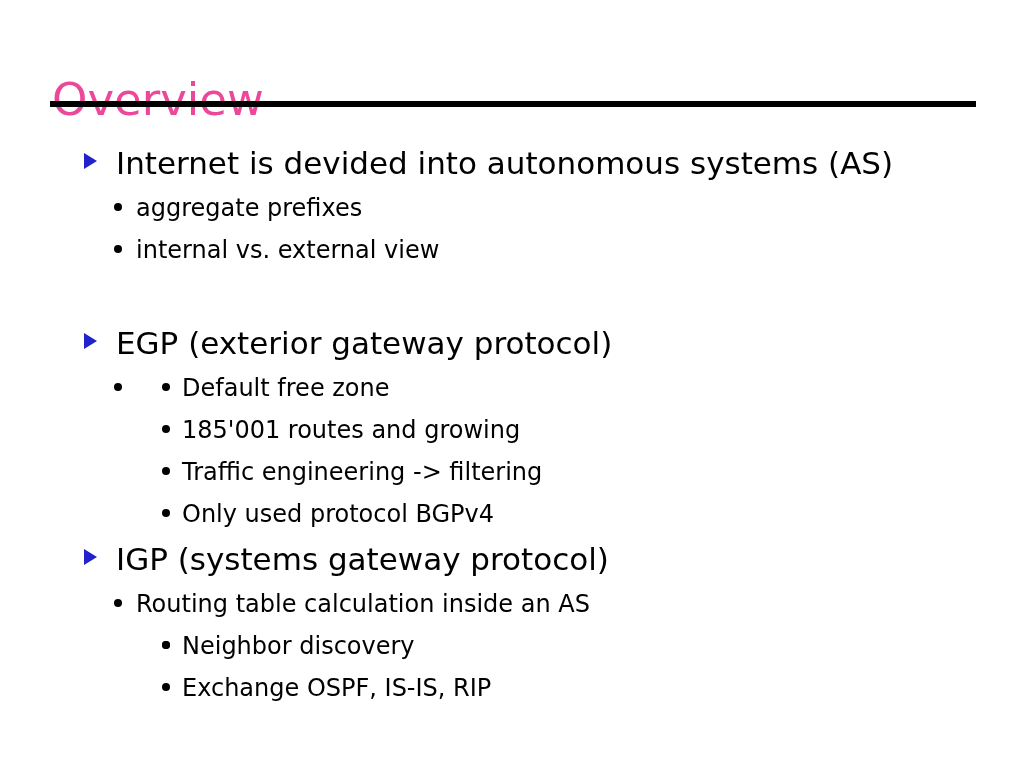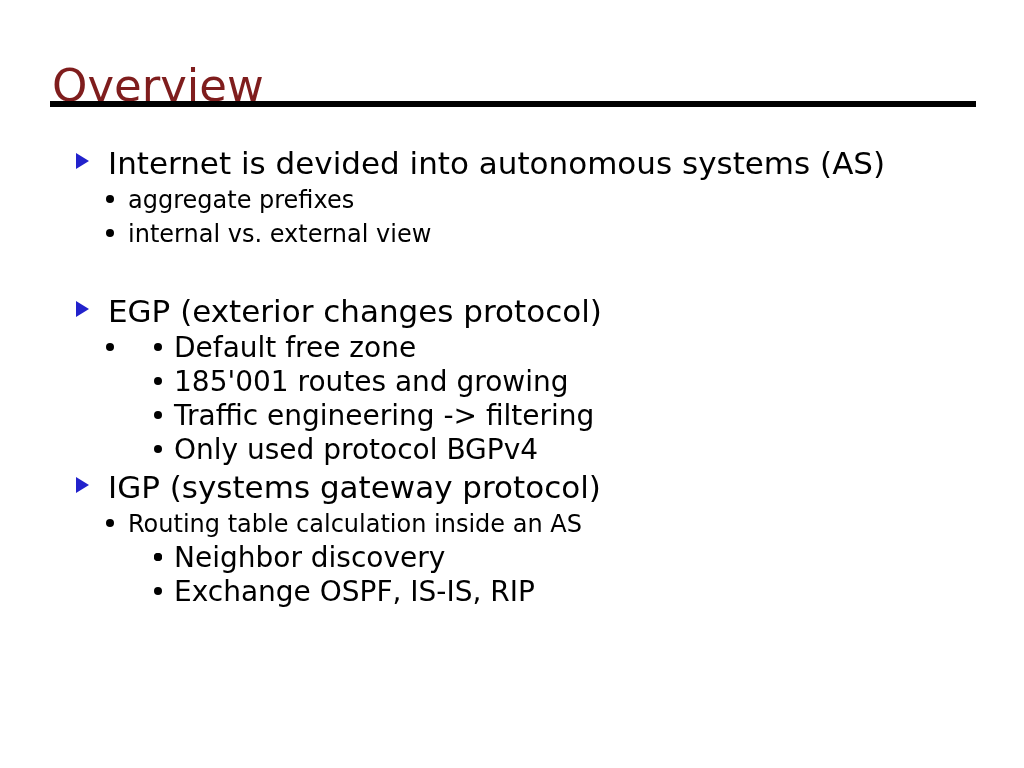--- a/index.html
+++ b/index.html
@@ -16,26 +16,26 @@
   }
   .slide {
     position: relative;
     width: 1024px;
     height: 768px;
     box-sizing: border-box;
   }
   .slide-title {
     position: absolute;
     left: 52px;
-    top: 32px;
+    top: 46px;
     font-size: 45px;
     line-height: 1.05;
     font-weight: normal;
     letter-spacing: 0px;
-    color: #7f1d1d;
+    color: #ec4899;
   }
   .title-rule {
     position: absolute;
     left: 50px;
     top: 101px;
     width: 926px;
     height: 6px;
     background: #000000;
   }
   .content {
@@ -44,21 +44,21 @@
     top: 143px;
     width: 920px;
   }
   ul {
     list-style: none;
     margin: 0;
     padding: 0;
   }
   li {
     position: relative;
-    margin: 0;
+    margin: 8px;
     padding: 0;
   }
   
   .lvl1 {
     font-size: 31px;
     line-height: 40px;
     padding-left: 38px;
     margin-top: 0px;
     white-space: nowrap;
   }
@@ -83,21 +83,21 @@
     position: absolute;
     left: 36px;
     top: 12px;
     width: 8px;
     height: 8px;
     border-radius: 50%;
     background: #000000;
   }
   
   .lvl3 {
-    font-size: 28px;
+    font-size: 24px;
     line-height: 34px;
     padding-left: 104px;
     white-space: nowrap;
   }
   .lvl3 > .bullet {
     position: absolute;
     left: 84px;
     top: 12px;
     width: 8px;
     height: 8px;
@@ -135,21 +135,21 @@
 
       <li class="lvl2">
         <span class="bullet"></span>
         <span class="txt">internal vs. external view</span>
       </li>
 
       <li class="spacer"></li>
 
       <li class="lvl1">
         <span class="bullet"></span>
-        <span class="txt">EGP (exterior changes protocol)</span>
+        <span class="txt">EGP (exterior gateway protocol)</span>
       </li>
 
       <li class="lvl2">
         <span class="bullet"></span>
       </li>
 
       <li class="lvl3">
         <span class="bullet"></span>
         <span class="txt">Default free zone</span>
       </li>

